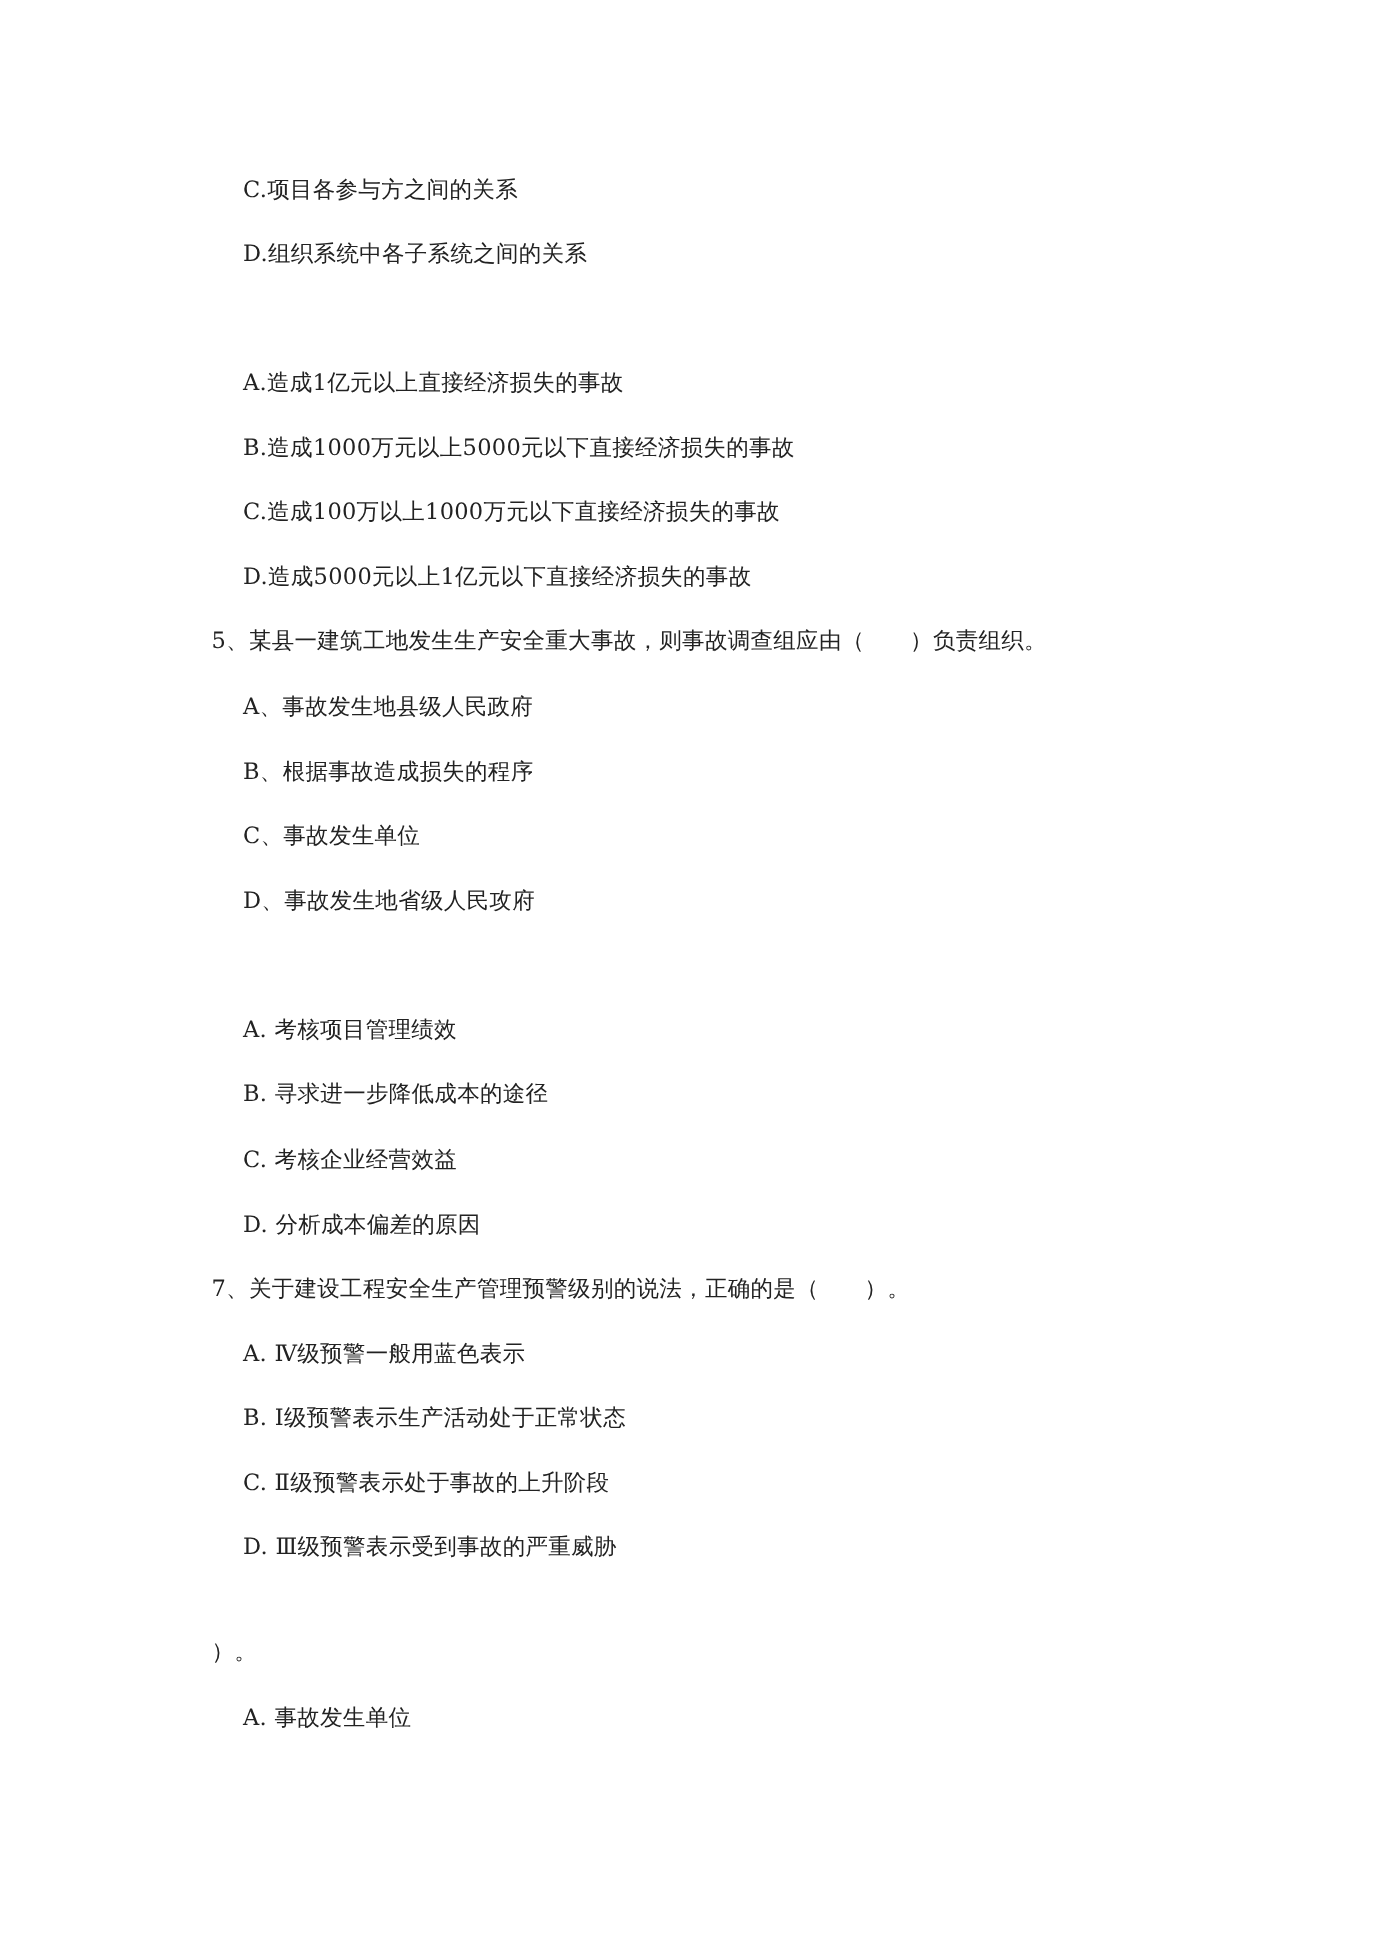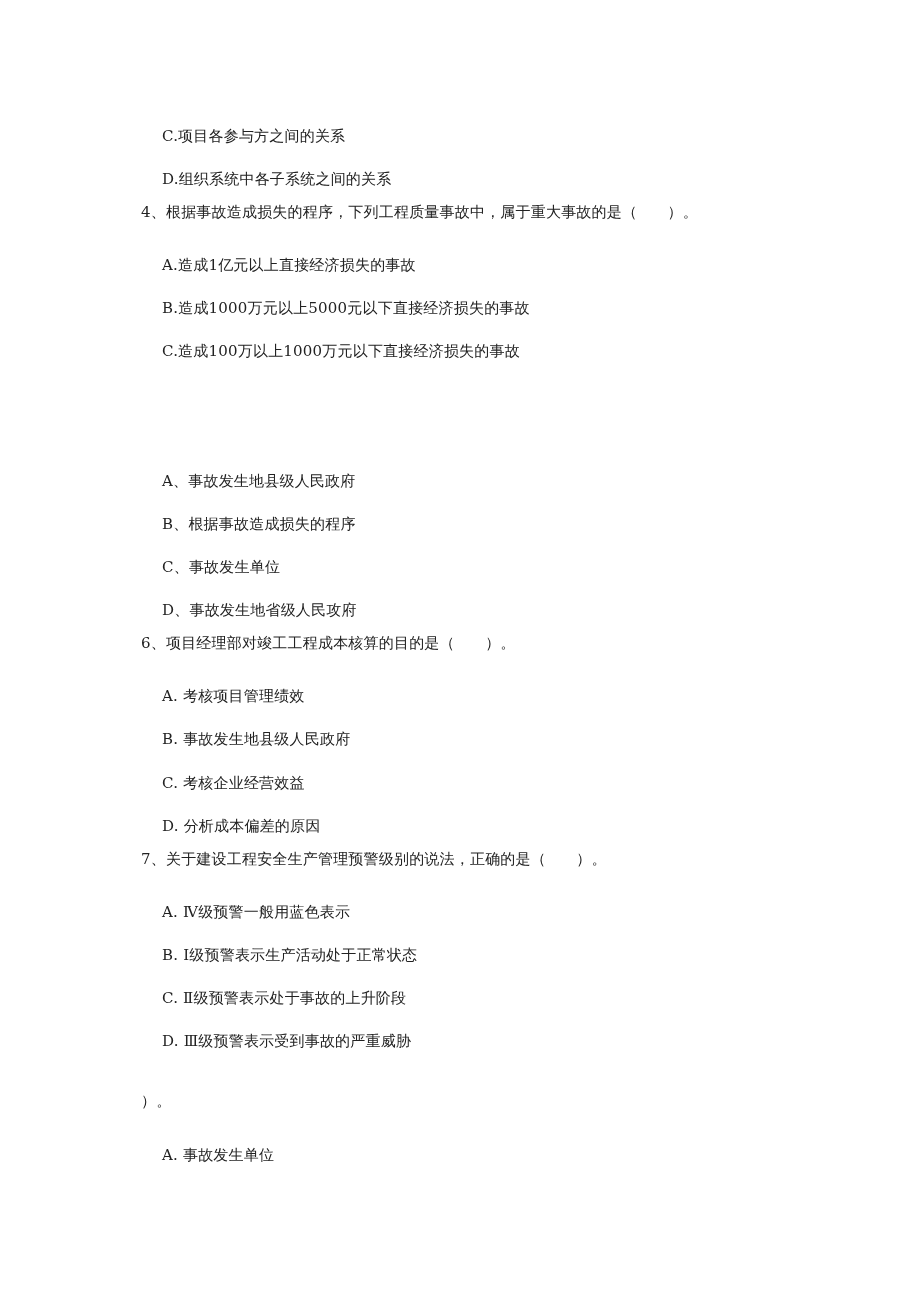--- a/index.html
+++ b/index.html
@@ -23,42 +23,42 @@
       height: 1302px;
     }
     .line {
       position: absolute;
       font-size: 15px;
       line-height: 18px;
       white-space: nowrap;
       letter-spacing: 0.2px;
     }
     .q { left: 141px; }
-    .opt { left: 162px; margin-top: 10px; }
+    .opt { left: 162px; }
   </style>
 </head>
 <body>
 
 <div class="page">
   <div class="line opt" style="top:117px">C.项目各参与方之间的关系</div>
   <div class="line opt" style="top:160px">D.组织系统中各子系统之间的关系</div>
 
-  <div class="line q" style="top:203px">4、根据事故造成损失的程序，下列工程质量事故中，属于重大事故的是（　　）。</div>
   <div class="line opt" style="top:246px">A.造成1亿元以上直接经济损失的事故</div>
   <div class="line opt" style="top:289px">B.造成1000万元以上5000元以下直接经济损失的事故</div>
   <div class="line opt" style="top:332px">C.造成100万以上1000万元以下直接经济损失的事故</div>
+  <div class="line opt" style="top:375px">D.造成5000元以上1亿元以下直接经济损失的事故</div>
 
+  <div class="line q" style="top:418px">5、某县一建筑工地发生生产安全重大事故，则事故调查组应由（　　）负责组织。</div>
   <div class="line opt" style="top:462px">A、事故发生地县级人民政府</div>
   <div class="line opt" style="top:505px">B、根据事故造成损失的程序</div>
   <div class="line opt" style="top:548px">C、事故发生单位</div>
   <div class="line opt" style="top:591px">D、事故发生地省级人民攻府</div>
 
-  <div class="line q" style="top:634px">6、项目经理部对竣工工程成本核算的目的是（　　）。</div>
   <div class="line opt" style="top:677px">A. 考核项目管理绩效</div>
-  <div class="line opt" style="top:720px">B. 事故发生地县级人民政府</div>
+  <div class="line opt" style="top:720px">B. 寻求进一步降低成本的途径</div>
   <div class="line opt" style="top:764px">C. 考核企业经营效益</div>
   <div class="line opt" style="top:807px">D. 分析成本偏差的原因</div>
 
   <div class="line q" style="top:850px">7、关于建设工程安全生产管理预警级别的说法，正确的是（　　）。</div>
   <div class="line opt" style="top:893px">A. Ⅳ级预警一般用蓝色表示</div>
   <div class="line opt" style="top:936px">B. I级预警表示生产活动处于正常状态</div>
   <div class="line opt" style="top:979px">C. Ⅱ级预警表示处于事故的上升阶段</div>
   <div class="line opt" style="top:1022px">D. Ⅲ级预警表示受到事故的严重威胁</div>
 
   <div class="line q" style="top:1092px">）。</div>

